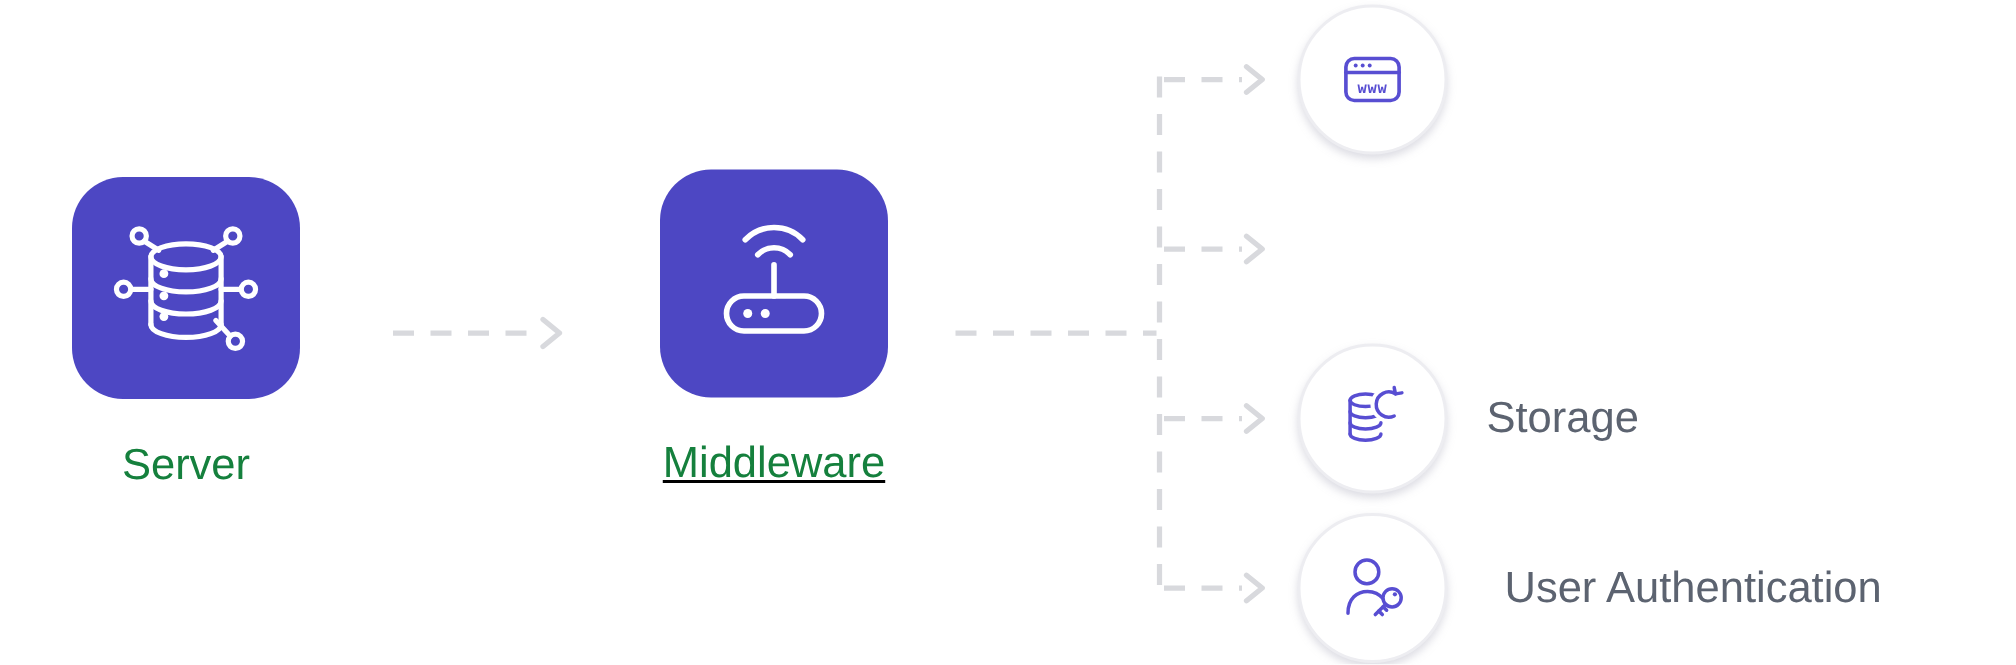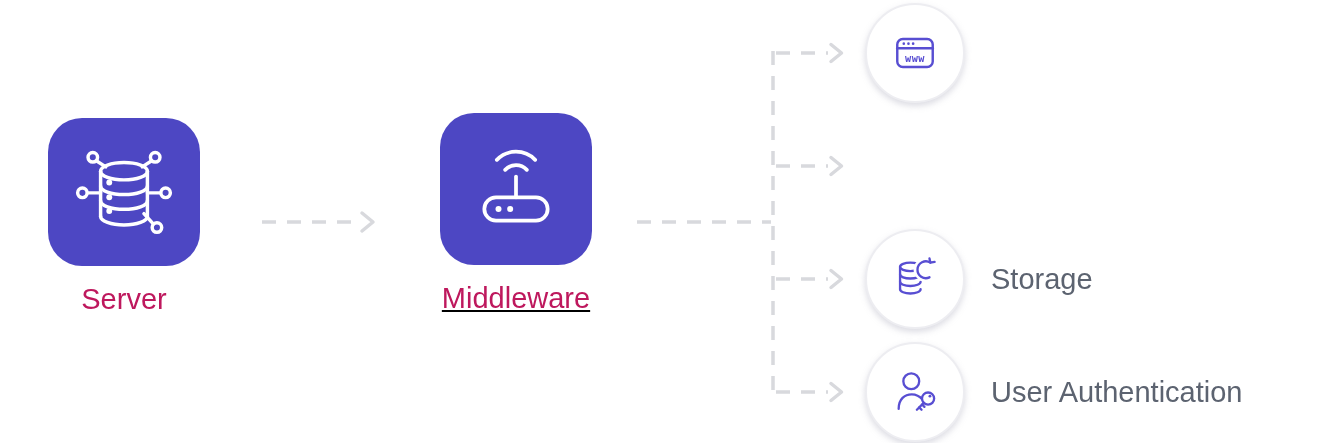--- a/index.html
+++ b/index.html
@@ -12,23 +12,23 @@
   }
   .connectors{position:absolute;left:0;top:0;width:1344px;height:443px;}
   .node{position:absolute;width:152px;display:flex;flex-direction:column;align-items:center;}
   .node-server{left:48px;top:118px;}
   .node-middleware{left:440px;top:113px;text-decoration:underline;}
   .card{
     width:152px;height:148px;border-radius:34px;background:#4d47c3;
     display:flex;align-items:center;justify-content:center;
   }
   .node-middleware .card{height:152px;}
-  .node-label{margin-top:18px;font-size:29px;line-height:1.1;color:#be185d;}
+  .node-label{margin-top:29px;font-size:29px;line-height:1.1;color:#15803d;}
   .target{position:absolute;left:865px;display:flex;align-items:center;height:100px;}
-  .t0{top:3px;} .t1{top:116px;} .t2{top:229px;} .t3{top:342px;}
+  .t0{top:3px;} .t1{top:116px;} .t2{top:229px;} .t3{top:342px;gap:12px;}
   .circle{
     box-sizing:border-box;flex:0 0 auto;
     width:100px;height:100px;border-radius:50%;
     background:#ffffff;border:2px solid #ededf1;
     box-shadow:0 3px 6px rgba(155,155,175,0.35);
     display:flex;align-items:center;justify-content:center;
   }
   .target-label{margin-left:26px;font-size:29px;color:#5c6370;white-space:nowrap;}
   svg{display:block;}
 </style>

